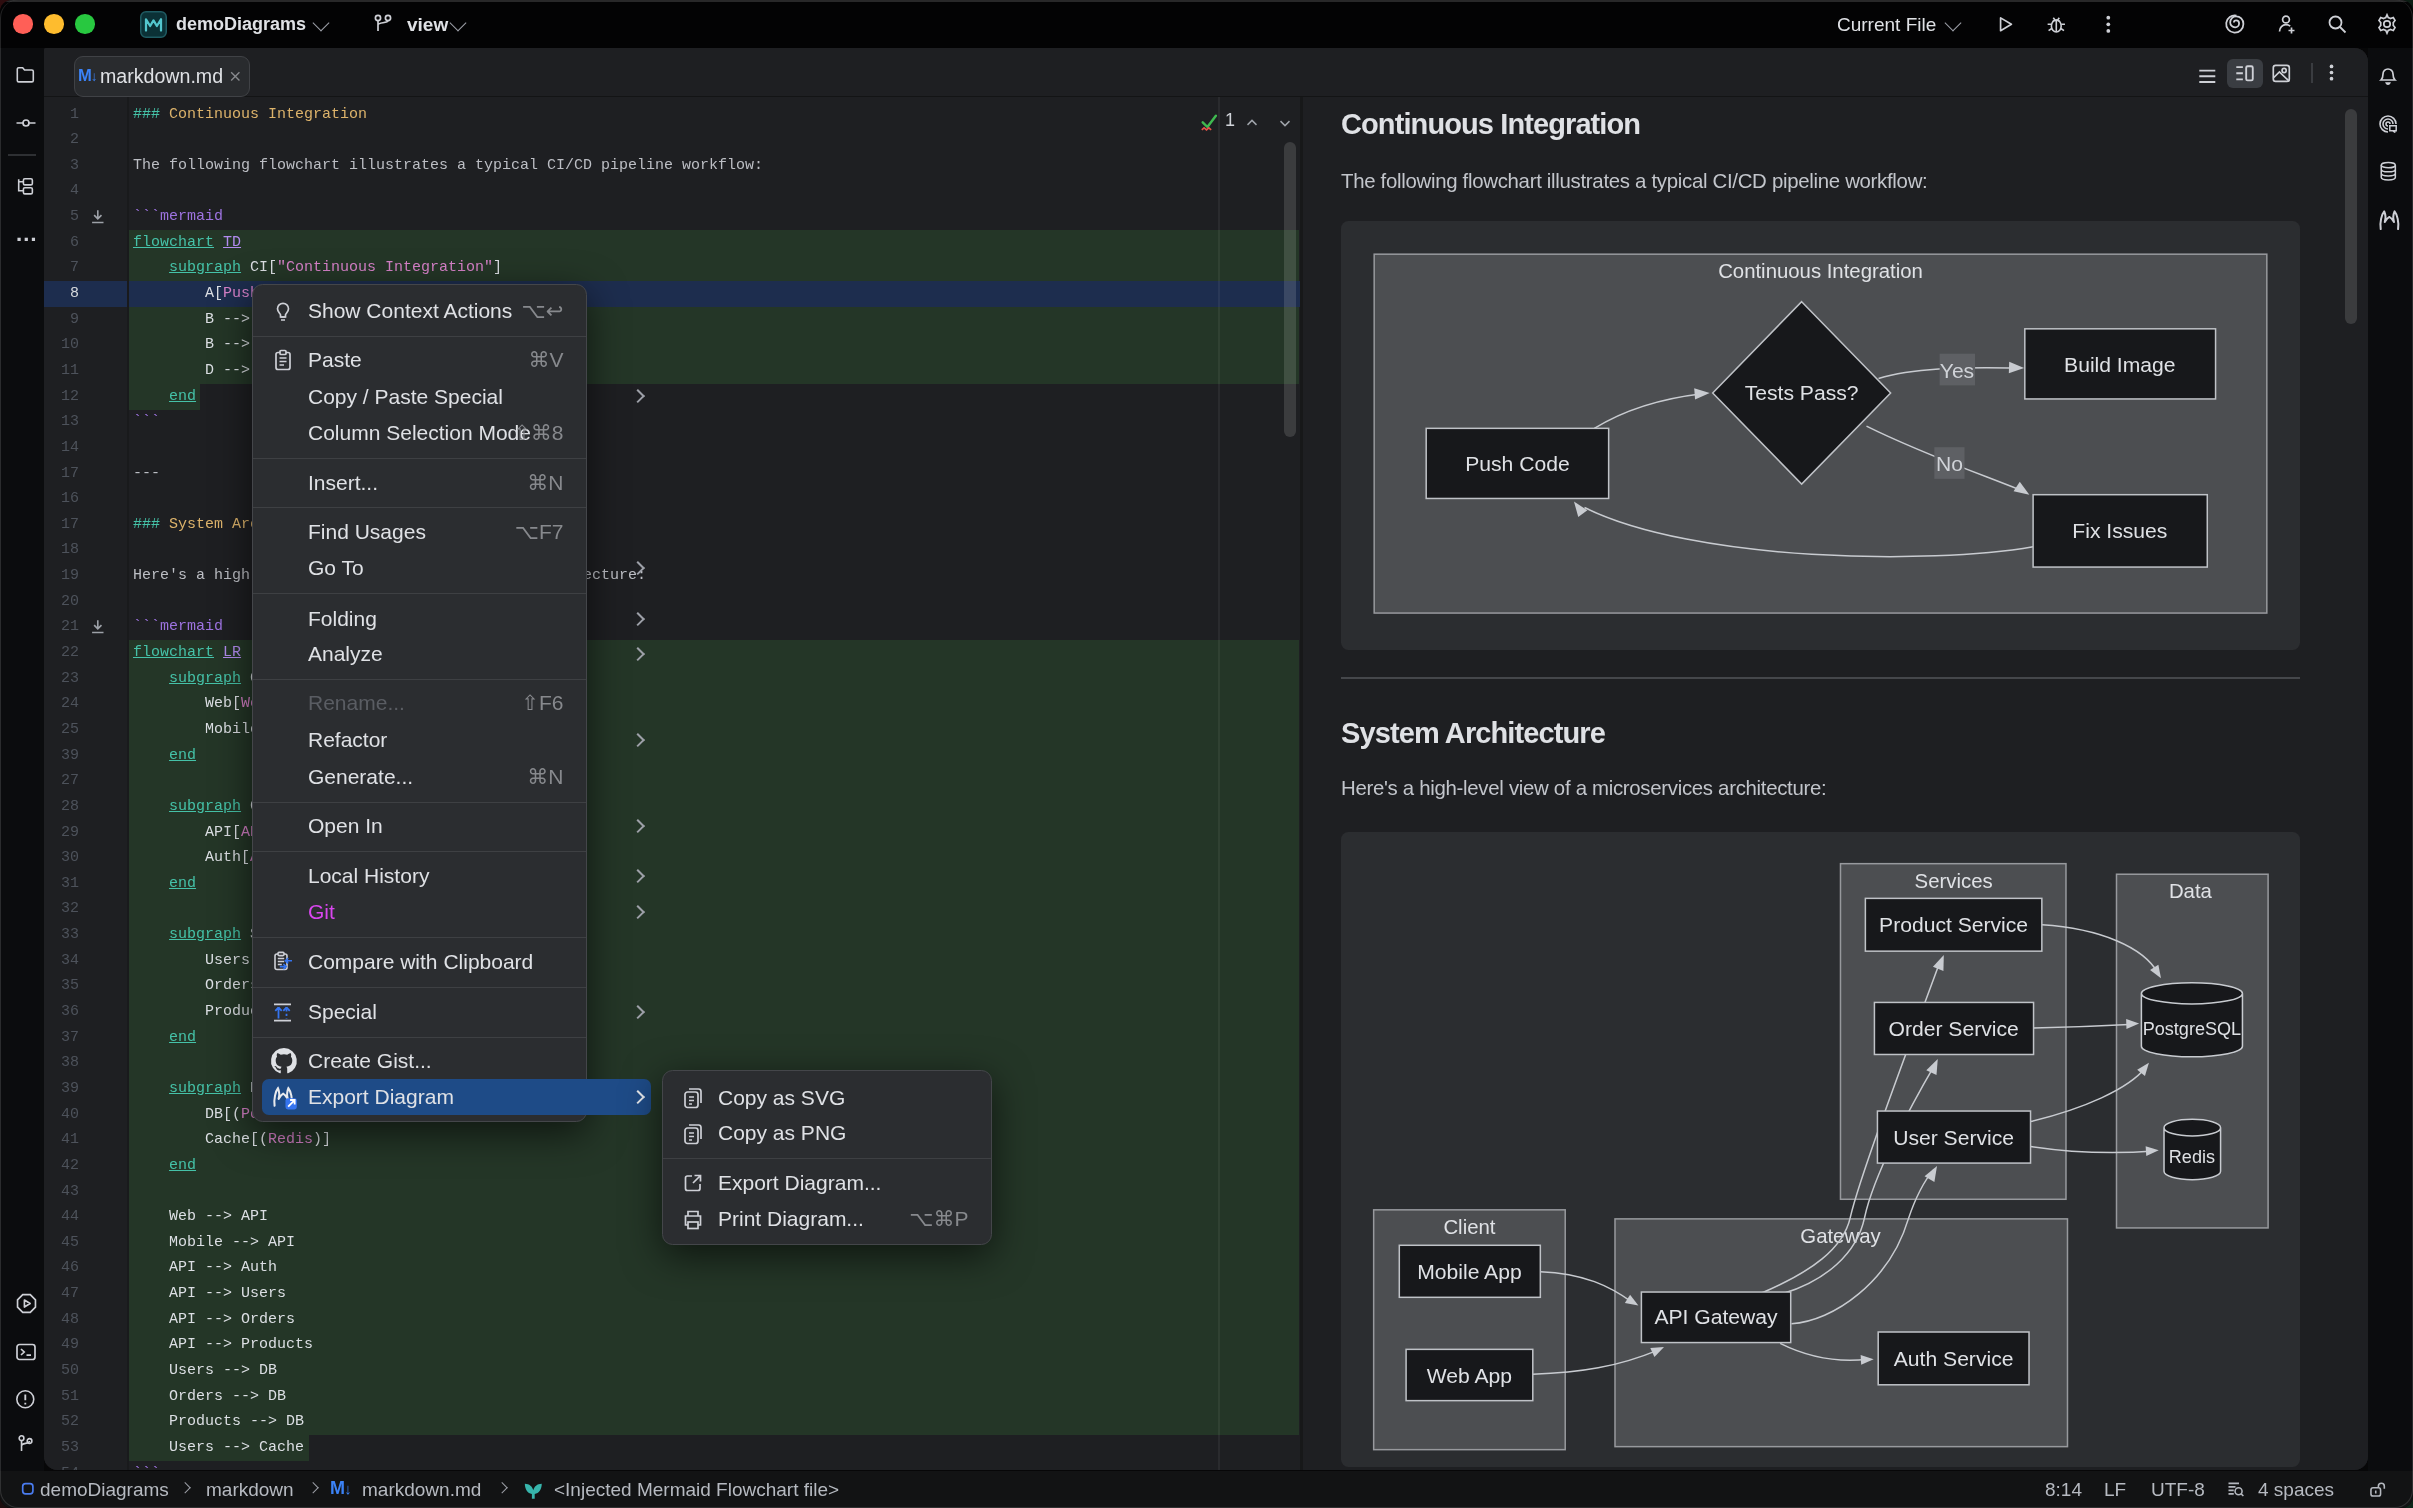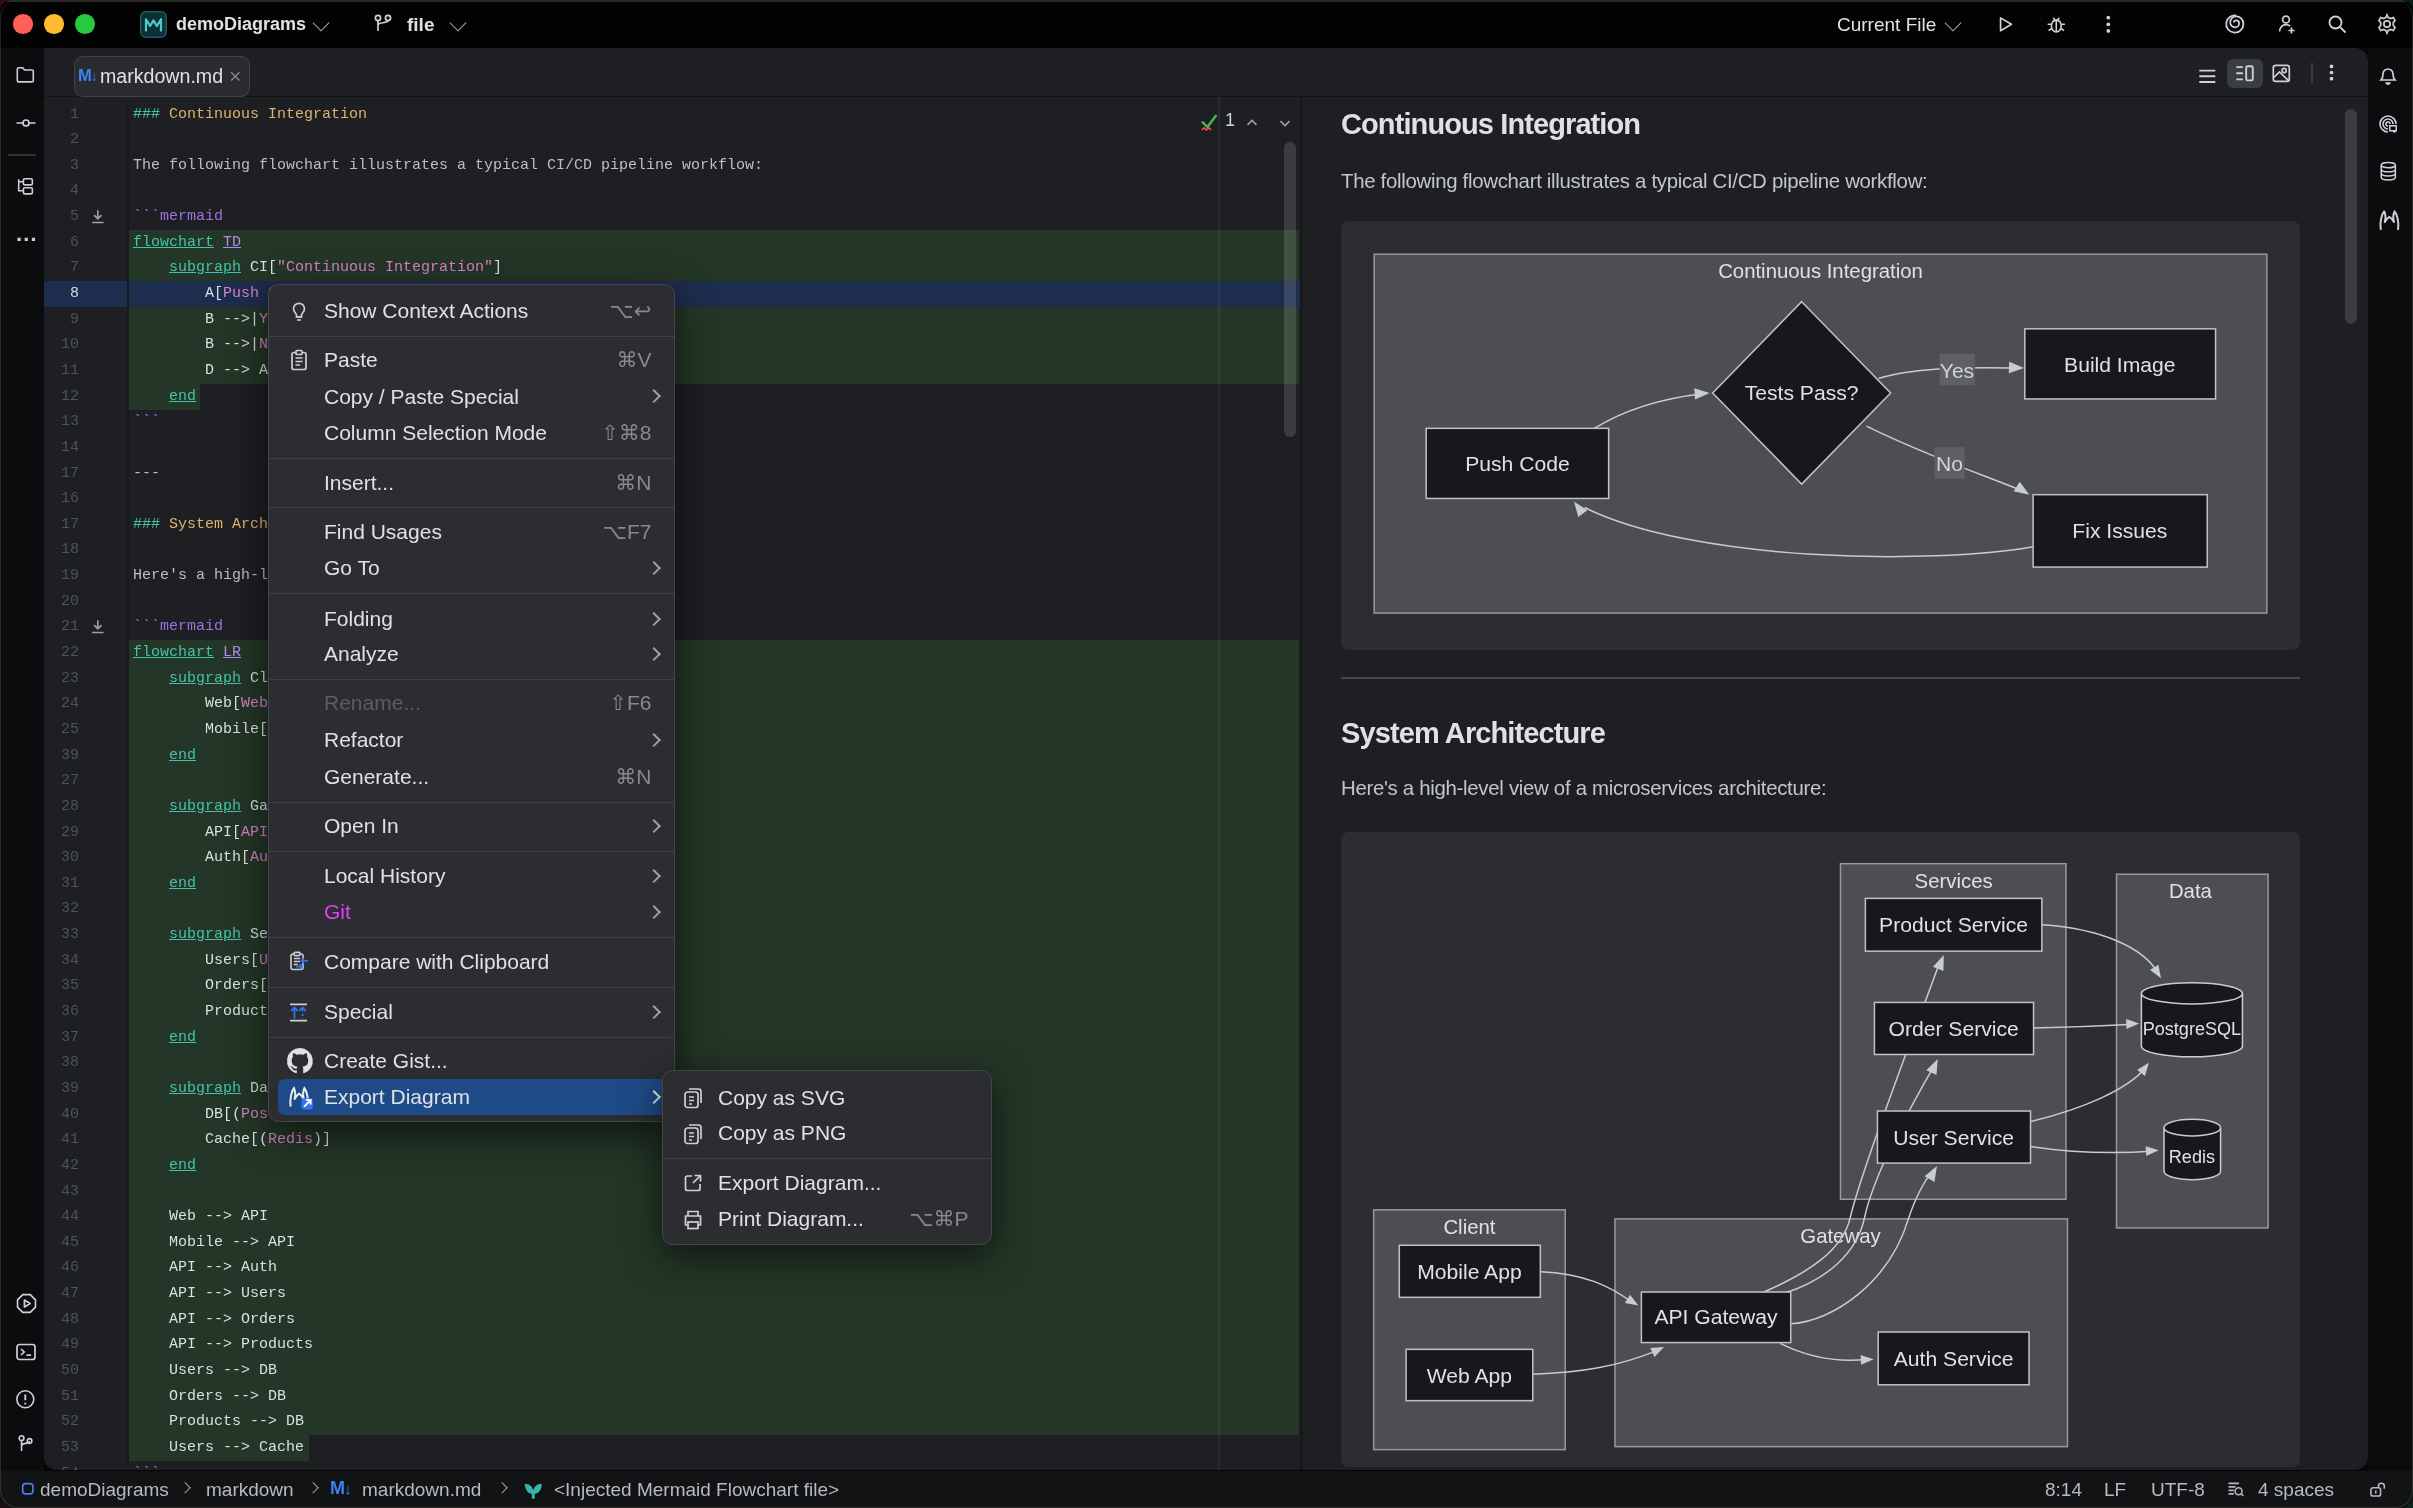--- a/index.html
+++ b/index.html
@@ -57,21 +57,21 @@
         <rect x="1" y="1" width="34" height="34" rx="7" fill="#0b3136" stroke="#1f5b62" stroke-width="2"></rect>
         <path d="M8 26 L8 11 L13.5 20 L18 12.5 L22.5 20 L28 11 L28 26" fill="none" stroke="#53c6cd" stroke-width="3" stroke-linecap="round" stroke-linejoin="round"></path>
       </svg>
     <div class="abs ui" style="left:176px;top:13.6px;font-weight:600;font-size:18px">demoDiagrams</div>
     <div class="abs chev" style="left:315px;top:17.3px"></div>
     <svg class="abs" style="left:371px;top:12px" width="24" height="24" viewBox="0 0 24 24" fill="none" stroke="#ced0d6" stroke-width="1.7">
         <circle cx="7" cy="6" r="2.6"></circle>
         <circle cx="17" cy="6" r="2.6"></circle>
         <path d="M7 8.6 V19 M7 13 c0-3 10-1.5 10-4.5"></path>
       </svg>
-    <div class="abs ui" style="left:407px;top:13.6px;font-weight:600;font-size:19px">file</div>
+    <div class="abs ui" style="left:407px;top:13.6px;font-weight:600;font-size:19px">view</div>
     <div class="abs chev" style="left:452px;top:17.3px"></div>
     <div class="abs ui" style="left:1837px;top:13.6px;font-size:19px">Current File</div>
     <div class="abs chev" style="left:1947px;top:17.3px"></div>
     <svg class="abs" style="left:1994px;top:13px" width="22.6" height="22.6" viewBox="0 0 24 24" fill="none" stroke="#ced0d6" stroke-width="1.8">
         <path d="M7 5.2 L18.5 12 L7 18.8 Z" stroke-linejoin="round"></path>
       </svg>
     <svg class="abs" style="left:2045px;top:13px" width="22.6" height="22.6" viewBox="0 0 24 24" fill="none" stroke="#ced0d6" stroke-width="1.7">
         <ellipse cx="12" cy="13.8" rx="5.2" ry="6.4"></ellipse>
         <path d="M8.2 9 a5.2 4.6 0 0 1 7.6 0 M12 7.5 V20 M8.8 5 l1.6 2.2 M15.2 5 l-1.6 2.2 M6.8 12 H2.8 M21.2 12 h-4 M7.2 16.5 l-3.4 2.3 M16.8 16.5 l3.4 2.3"></path>
       </svg>
@@ -412,21 +412,21 @@
         <circle cx="15.5" cy="14" r="4"></circle>
         <path d="M18.5 17 L21 19.5"></path>
       </svg>
     <div class="abs" style="left:2258px;top:7.5px">4 spaces</div>
     <svg class="abs" style="left:2367px;top:7.5px" width="21" height="21" viewBox="0 0 24 24" fill="none" stroke="#b4b8bf" stroke-width="1.8">
         <rect x="4.5" y="10" width="11" height="9.5" rx="2.5"></rect>
         <path d="M10 13 v3.5"></path>
         <path d="M13 10 V8.2 a3.4 3.4 0 0 1 6.8 0 V11"></path>
       </svg>
   </div>
-<div class="menu" style="left:268px;top:284px;width:407px;height:838px">
+<div class="menu" style="left:252px;top:284px;width:335px;height:838px">
     <div class="mi" style="top:7.5px">
         <span class="lbl" style="left:46px;color:#dfe1e5">Show Context Actions</span>
       </div>
     <div class="mi" style="top:7.5px">
         <span class="sc">⌥↩</span>
       </div>
     <svg class="abs" style="left:18px;top:13.6px" width="24" height="24" viewBox="0 0 24 24" fill="none" stroke="#ced0d6" stroke-width="1.7">
         <path d="M9.5 18 v-2.2 c0-1.3-3-2.6-3-6 a5.5 5.5 0 0 1 11 0 c0 3.4-3 4.7-3 6 V18 z"></path>
         <path d="M9.5 18 h5 M10 21 h4"></path>
       </svg>

